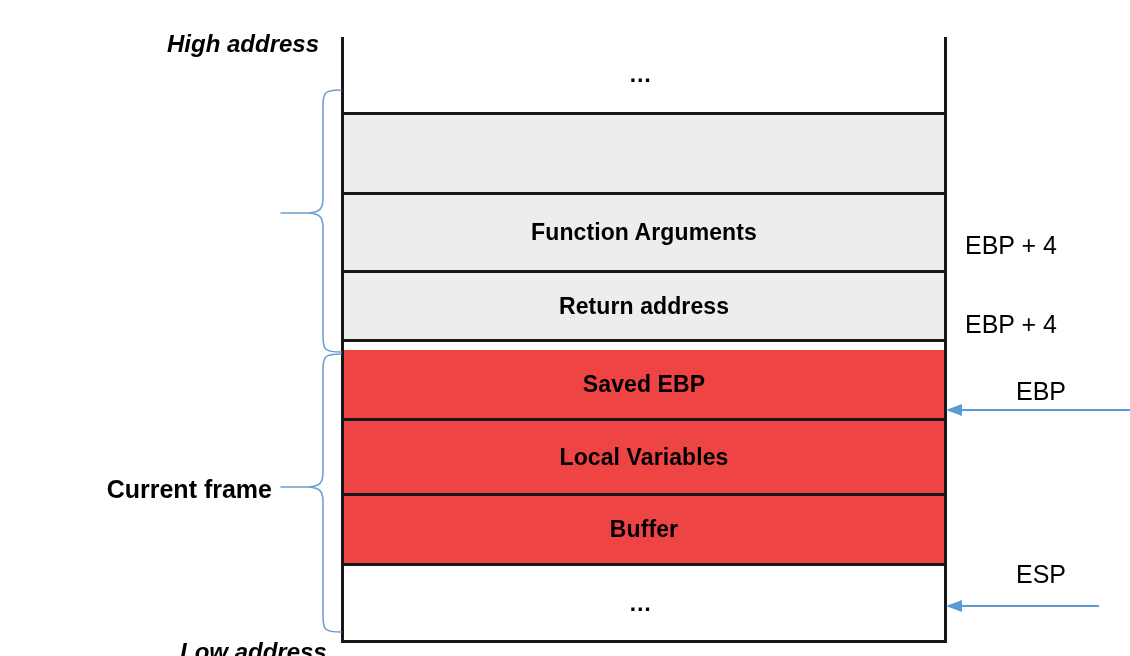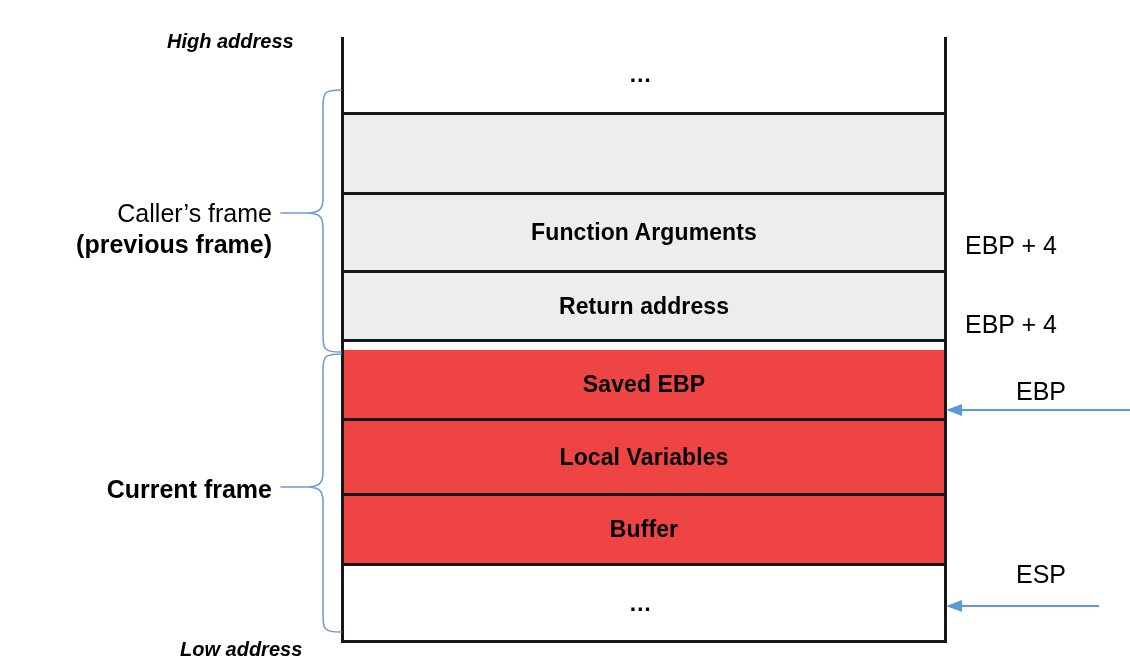--- a/index.html
+++ b/index.html
@@ -79,21 +79,21 @@
     color: #000000;
     line-height: 1.22;
     text-align: right;
     white-space: nowrap;
   }
   .group-label .ln-bold { font-weight: bold; }
 
   
   .addr-label {
     position: absolute;
-    font-size: 20px;
+    font-size: 24px;
     font-weight: bold;
     font-style: italic;
     color: #000000;
     white-space: nowrap;
   }
 
   
   .brace-svg {
     position: absolute;
     overflow: visible;
@@ -159,24 +159,20 @@
     <path d="M 66 10
              C 50 10, 48 12, 48 26
              L 48 128
              C 48 140, 44 142, 34 143
              C 44 144, 48 146, 48 158
              L 48 272
              C 48 286, 50 288, 66 288" fill="none" stroke="#6e9fd4" stroke-width="1.6" stroke-linecap="round"></path>
     <path d="M 34 143 L 6 143" fill="none" stroke="#6e9fd4" stroke-width="1.6" stroke-linecap="round"></path>
   </svg>
 
-  <div class="group-label" id="caller-frame-label" style="left:0px; top:198px; width:272px;">
-    <div>Caller’s frame</div>
-    <div class="ln-bold">(previous frame)</div>
-  </div>
 
   <div class="group-label ln-bold" id="current-frame-label" style="left:0px; top:474px; width:272px; font-weight:bold;">Current frame</div>
 
   <div class="side-label" style="left:965px; top:231px;">EBP + 4</div>
 
   <div class="side-label" style="left:965px; top:310px;">EBP + 4</div>
 
   <div class="side-label" style="left:1016px; top:377px;">EBP</div>
 
   <div class="side-label" style="left:1016px; top:560px;">ESP</div>

